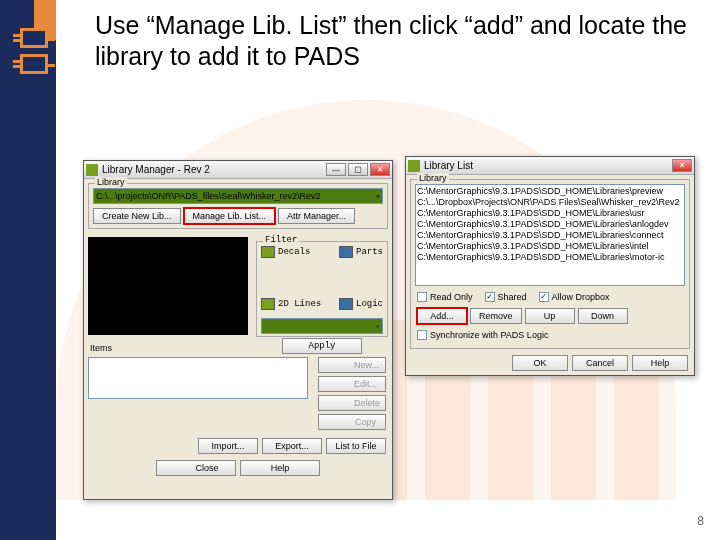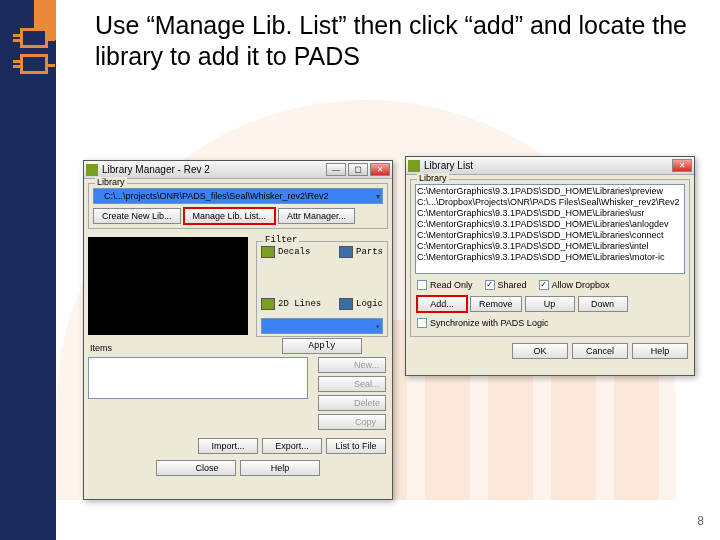--- a/index.html
+++ b/index.html
@@ -30,21 +30,21 @@
 .tbtn { width: 20px; height: 13px; border: 1px solid #888; background: linear-gradient(#fdfdfd,#d0d0d0); font-size: 8px; text-align: center; line-height: 11px; }
 .tbtn.close { background: linear-gradient(#f5a0a0,#d03020); color: #fff; }
 
 .grp { border: 1px solid #aaa; margin: 4px; padding: 4px; position: relative; }
 .grp-label { position: absolute; top: -7px; left: 6px; background: #ece9d8; padding: 0 2px; font-size: 9px; }
 
 .btn { display: inline-block; border: 1px solid #888; background: linear-gradient(#fdfdfd,#e0e0e0); padding: 2px 8px; font-size: 9px; text-align: center; cursor: default; min-width: 60px; }
 .btn.disabled { color: #999; padding-left: 35px; }
 .btn.hl { outline: 2px solid #d00; outline-offset: -1px; }
 
-.combo { border: 1px solid #7a95b0; background: #3b82f6; height: 16px; display: flex; align-items: center; padding: 0 10px; font-size: 9px; position: relative; }
+.combo { border: 1px solid #7a95b0; background: #4d7c0f; height: 16px; display: flex; align-items: center; padding: 0 2px; font-size: 9px; position: relative; }
 .combo::after { content: "▾"; position: absolute; right: 2px; font-size: 8px; color: #333; }
 
 .listbox { border: 1px solid #7a95b0; background: #fff; font-size: 9px; padding: 1px; overflow: hidden; }
 .listbox div { white-space: nowrap; line-height: 11px; }
 
 .chk { display: inline-flex; align-items: center; gap: 3px; font-size: 9px; }
 .chk .box { width: 10px; height: 10px; border: 1px solid #7a95b0; background: #fff; font-size: 8px; line-height: 8px; text-align: center; }
 
 .lm { left: 83px; top: 160px; width: 310px; height: 340px; }
 .filter-black { background: #000; height: 98px; margin: 4px; position: relative; }
@@ -128,21 +128,21 @@
     </div>
   </div>
 
   <div style="font-size:9px;margin:2px 6px;">Items</div>
   <div style="display:flex;">
     <div style="flex:1;">
       <div class="items-area"></div>
     </div>
     <div style="width:80px;display:flex;flex-direction:column;gap:3px;padding:2px 6px;">
       <div class="btn disabled">New...</div>
-      <div class="btn disabled">Seal...</div>
+      <div class="btn disabled">Edit...</div>
       <div class="btn disabled">Delete</div>
       <div class="btn disabled">Copy</div>
     </div>
   </div>
 
   <div style="display:flex;gap:4px;justify-content:flex-end;margin:6px;">
     <div class="btn">Import...</div>
     <div class="btn">Export...</div>
     <div class="btn">List to File</div>
   </div>
@@ -156,21 +156,21 @@
   <div class="titlebar">
     <span class="tico"></span>
     <span>Library List</span>
     <div class="tbtns">
       <div class="tbtn close">✕</div>
     </div>
   </div>
 
   <div class="grp">
     <div class="grp-label">Library</div>
-    <div class="listbox" style="height:90px;">
+    <div class="listbox" style="height:102px;">
       <div>C:\MentorGraphics\9.3.1PADS\SDD_HOME\Libraries\preview</div>
       <div>C:\...\Dropbox\Projects\ONR\PADS Files\Seal\Whisker_rev2\Rev2</div>
       <div>C:\MentorGraphics\9.3.1PADS\SDD_HOME\Libraries\usr</div>
       <div>C:\MentorGraphics\9.3.1PADS\SDD_HOME\Libraries\anlogdev</div>
       <div>C:\MentorGraphics\9.3.1PADS\SDD_HOME\Libraries\connect</div>
       <div>C:\MentorGraphics\9.3.1PADS\SDD_HOME\Libraries\intel</div>
       <div>C:\MentorGraphics\9.3.1PADS\SDD_HOME\Libraries\motor-ic</div>
     </div>
     <div style="display:flex;gap:12px;margin:6px 2px;">
       <label class="chk">

